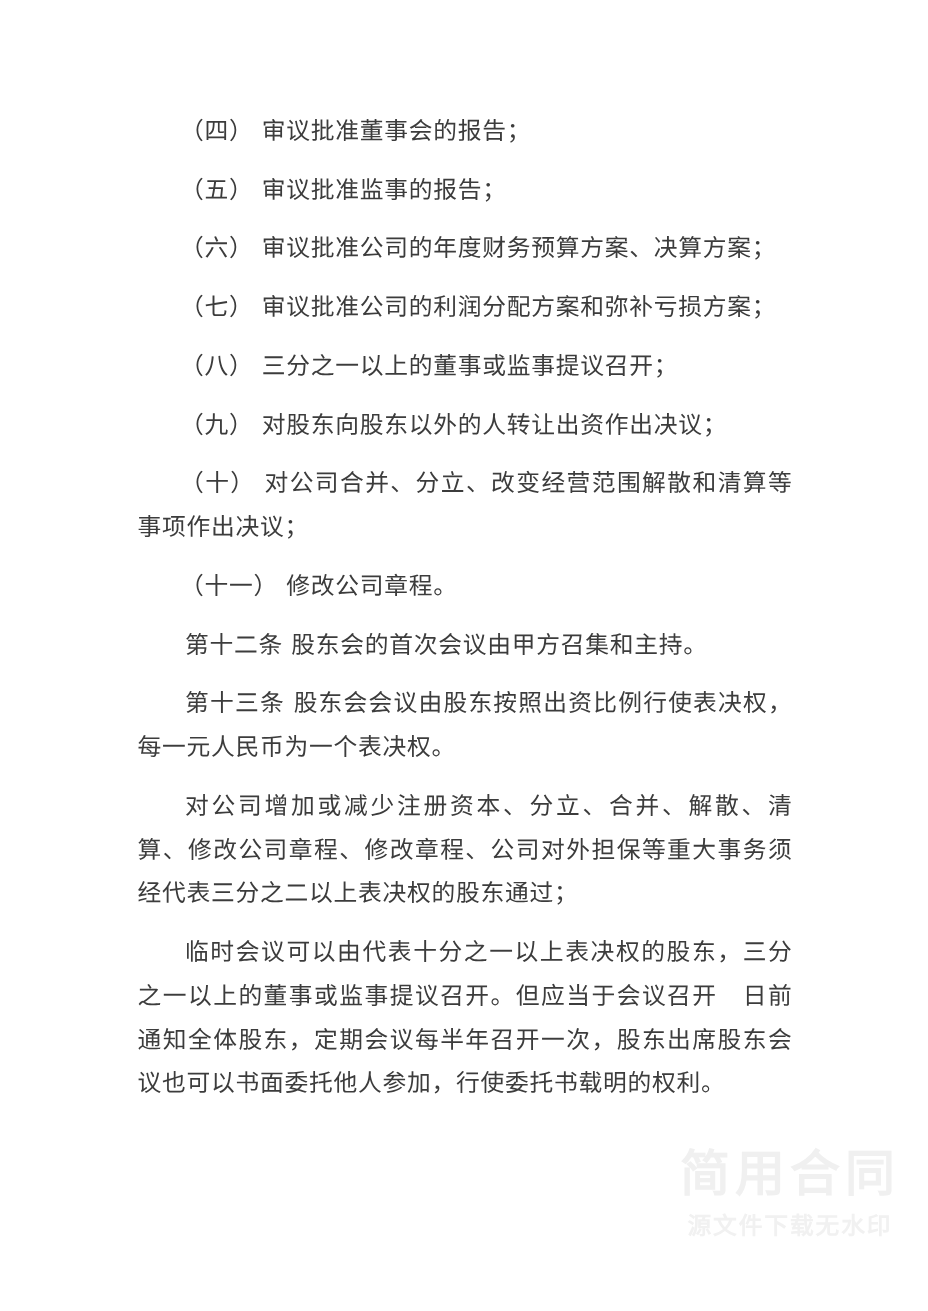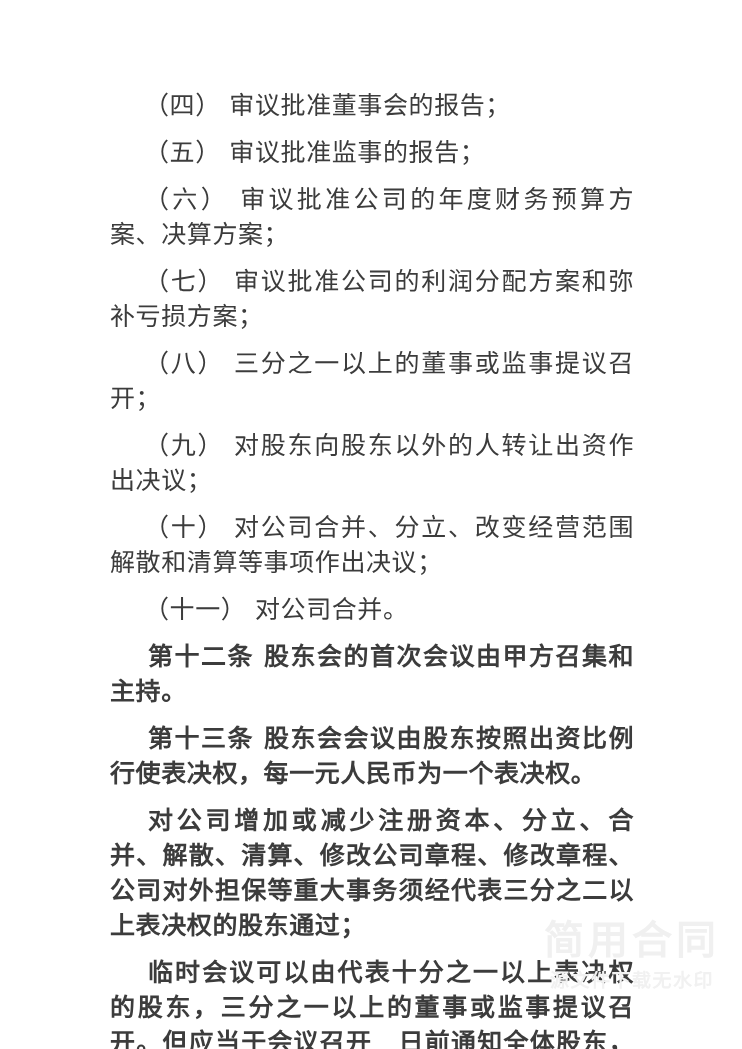--- a/index.html
+++ b/index.html
@@ -24,39 +24,38 @@
   
   #body-text {
     position: absolute;
     left: 110px;
     top: 88px;
     width: 524px;
   }
 
   .para {
     margin: 0;
-    font-size: 25px;
+    font-size: 19px;
     line-height: 35px;
     letter-spacing: 0.6px;
     color: #3c3c3c;
     text-align: justify;
     text-justify: inter-ideograph;
     white-space: pre-wrap;
     word-break: break-all;
   }
 
   
   .para.item {
     text-indent: 34px;
   }
 
   
   .para.indent {
     text-indent: 38px;
-    font-weight: bold;
   }
 
   
   .para + .para {
     margin-top: 12px;
   }
 
   
   #watermark {
     position: absolute;
@@ -93,21 +92,21 @@
 <div id="page">
 
   <div id="body-text">
       <p class="para item">（四） 审议批准董事会的报告；</p>
       <p class="para item">（五） 审议批准监事的报告；</p>
       <p class="para item">（六） 审议批准公司的年度财务预算方案、决算方案；</p>
       <p class="para item">（七） 审议批准公司的利润分配方案和弥补亏损方案；</p>
       <p class="para item">（八） 三分之一以上的董事或监事提议召开；</p>
       <p class="para item">（九） 对股东向股东以外的人转让出资作出决议；</p>
       <p class="para item">（十） 对公司合并、分立、改变经营范围解散和清算等事项作出决议；</p>
-      <p class="para item">（十一） 对公司合并。</p>
+      <p class="para item">（十一） 修改公司章程。</p>
       <p class="para indent">第十二条 股东会的首次会议由甲方召集和主持。</p>
       <p class="para indent">第十三条 股东会会议由股东按照出资比例行使表决权，每一元人民币为一个表决权。</p>
       <p class="para indent">对公司增加或减少注册资本、分立、合并、解散、清算、修改公司章程、修改章程、公司对外担保等重大事务须经代表三分之二以上表决权的股东通过；</p>
       <p class="para indent">临时会议可以由代表十分之一以上表决权的股东，三分之一以上的董事或监事提议召开。但应当于会议召开　日前通知全体股东，定期会议每半年召开一次，股东出席股东会议也可以书面委托他人参加，行使委托书载明的权利。</p>
     </div>
 
   <div id="watermark">
     <div class="wm-main">简用合同</div>
     <div class="wm-sub">源文件下载无水印</div>
   </div>

